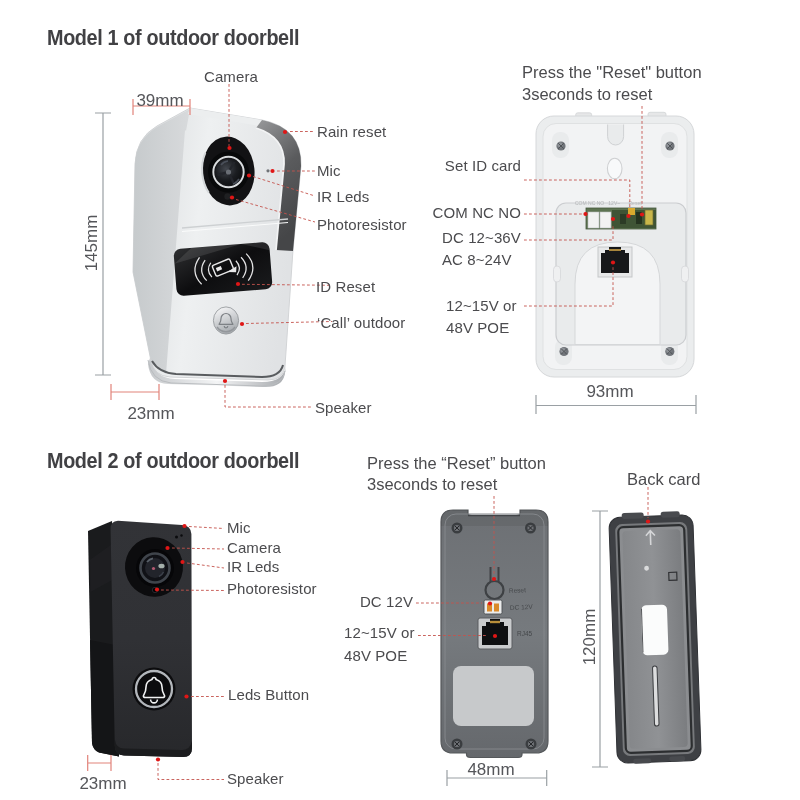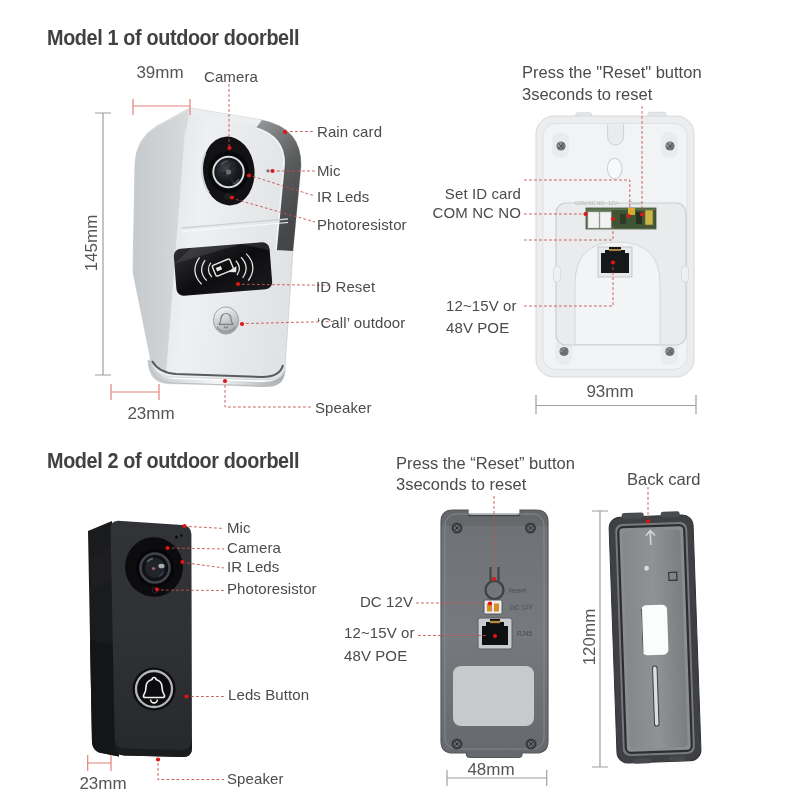--- a/index.html
+++ b/index.html
@@ -297,45 +297,46 @@
  <circle cx="490" cy="603.5" r="2.1"></circle>
  <circle cx="495" cy="636" r="2.1"></circle>
  <circle cx="648" cy="521.5" r="2.1"></circle>
 </g>
 </svg>
 
 <div class="hd" style="left:47px;top:27px">Model 1 of outdoor doorbell</div>
 <div class="hd" style="left:47px;top:450px">Model 2 of outdoor doorbell</div>
 
 <div class="lb" style="left:204px;top:69px">Camera</div>
-<div class="lb" style="left:317px;top:124px">Rain card</div>
+<div class="lb" style="left:317px;top:124px">Rain reset</div>
 <div class="lb" style="left:317px;top:163px">Mic</div>
 <div class="lb" style="left:317px;top:189px">IR Leds</div>
 <div class="lb" style="left:317px;top:217px">Photoresistor</div>
 <div class="lb" style="left:316px;top:279px">ID Reset</div>
 <div class="lb" style="left:317px;top:315px">‘Call’ outdoor</div>
 <div class="lb" style="left:315px;top:400px">Speaker</div>
 
 <div class="prs" style="left:522px;top:61px">Press the "Reset" button<br>3seconds to reset</div>
-<div class="lb" style="right:279px;top:186px;text-align:left">Set ID card</div>
+<div class="lb" style="right:279px;top:158px;text-align:left">Set ID card</div>
 <div class="lb" style="right:279px;top:205px;text-align:right">COM NC NO</div>
+<div class="lb" style="left:442px;top:227px;line-height:21.5px">DC 12~36V<br>AC 8~24V</div>
 <div class="lb" style="left:446px;top:295px;line-height:21.5px">12~15V or<br>48V POE</div>
 
 <div class="lb" style="left:227px;top:520px">Mic</div>
 <div class="lb" style="left:227px;top:540px">Camera</div>
 <div class="lb" style="left:227px;top:559px">IR Leds</div>
 <div class="lb" style="left:227px;top:581px">Photoresistor</div>
 <div class="lb" style="left:228px;top:687px">Leds Button</div>
 <div class="lb" style="left:227px;top:771px">Speaker</div>
 
-<div class="prs" style="left:396px;top:453px;line-height:21px">Press the “Reset” button<br>3seconds to reset</div>
+<div class="prs" style="left:367px;top:453px;line-height:21px">Press the “Reset” button<br>3seconds to reset</div>
 <div class="lb" style="right:387px;top:594px;text-align:right">DC 12V</div>
 <div class="lb" style="left:344px;top:622px;line-height:22.5px">12~15V or<br>48V POE</div>
 <div class="prs" style="left:627px;top:468px">Back card</div>
 
-<div class="dim" style="left:160px;top:64px;transform:translateX(-50%)">39mm</div>
+<div class="dim" style="left:160px;top:92px;transform:translateX(-50%)">39mm</div>
 <div class="dim" style="left:91px;top:243px;transform:translate(-50%,-50%) rotate(-90deg)">145mm</div>
 <div class="dim" style="left:151px;top:405px;transform:translateX(-50%)">23mm</div>
 <div class="dim" style="left:610px;top:383px;transform:translateX(-50%)">93mm</div>
 <div class="dim" style="left:103px;top:775px;transform:translateX(-50%)">23mm</div>
 <div class="dim" style="left:491px;top:761px;transform:translateX(-50%)">48mm</div>
 <div class="dim" style="left:589px;top:637px;transform:translate(-50%,-50%) rotate(-90deg)">120mm</div>
 </div>
 
 </body></html>

